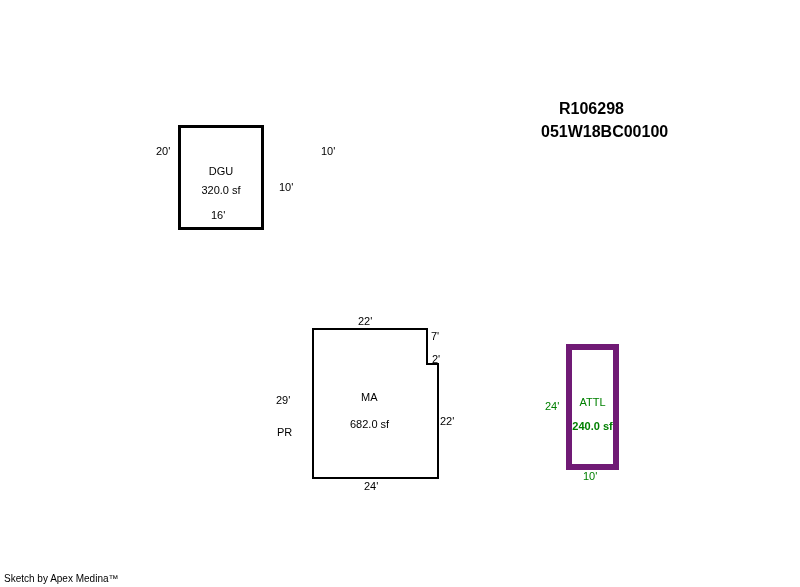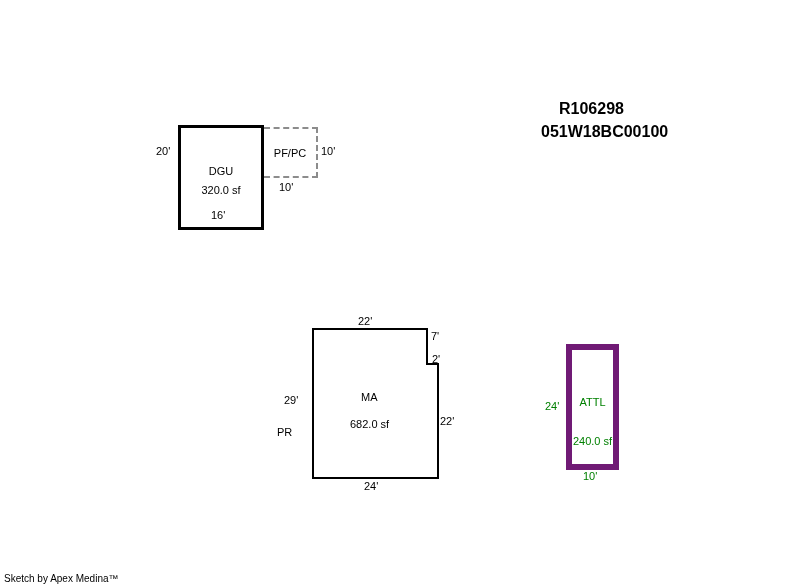--- a/index.html
+++ b/index.html
@@ -60,21 +60,21 @@
     display: flex;
     align-items: center;
     justify-content: center;
   }
   #attl-rect {
     left: 566px; top: 344px; width: 53px; height: 126px;
     border: 6px solid #701a75;
     color: #008000;
   }
   #attl-rect .code-line { top: 47px; }
-  #attl-rect .area-line { top: 86px; }
+  #attl-rect .area-line { top: 71px; font-weight: bold; }
   .green {
     color: #008000;
   }
   #footer-credit {
     left: 4px;
     top: 573px;
     font-size: 10px;
     line-height: 11px;
   }
 </style>
@@ -87,33 +87,30 @@
     <polygon points="313,329 427,329 427,364 438,364 438,478 313,478" fill="none" stroke="#000000" stroke-width="2"></polygon>
   </svg>
 
   <div class="rect" id="dgu-rect">
     <span class="code-line">DGU</span>
     <span class="area-line">320.0 sf</span>
   </div>
   <span class="lbl" style="left:156px; top:146px;">20'</span>
   <span class="lbl" style="left:211px; top:210px;">16'</span>
 
-  <div class="rect" id="pfpc-rect">
-    <span>PF/PC</span>
-  </div>
   <span class="lbl" style="left:321px; top:146px;">10'</span>
   <span class="lbl" style="left:279px; top:182px;">10'</span>
 
   <span class="lbl bold-id" style="left:559px; top:103px;">R106298</span>
   <span class="lbl bold-id" style="left:541px; top:126px;">051W18BC00100</span>
 
   <span class="lbl" style="left:358px; top:316px;">22'</span>
   <span class="lbl" style="left:431px; top:331px;">7'</span>
   <span class="lbl" style="left:432px; top:354px;">2'</span>
-  <span class="lbl" style="left:284px; top:395px;">29'</span>
+  <span class="lbl" style="left:276px; top:395px;">29'</span>
   <span class="lbl" style="left:277px; top:427px;">PR</span>
   <span class="lbl" style="left:361px; top:392px;">MA</span>
   <span class="lbl" style="left:350px; top:419px;">682.0 sf</span>
   <span class="lbl" style="left:440px; top:416px;">22'</span>
   <span class="lbl" style="left:364px; top:481px;">24'</span>
 
   <div class="rect" id="attl-rect">
     <span class="code-line">ATTL</span>
     <span class="area-line">240.0 sf</span>
   </div>

